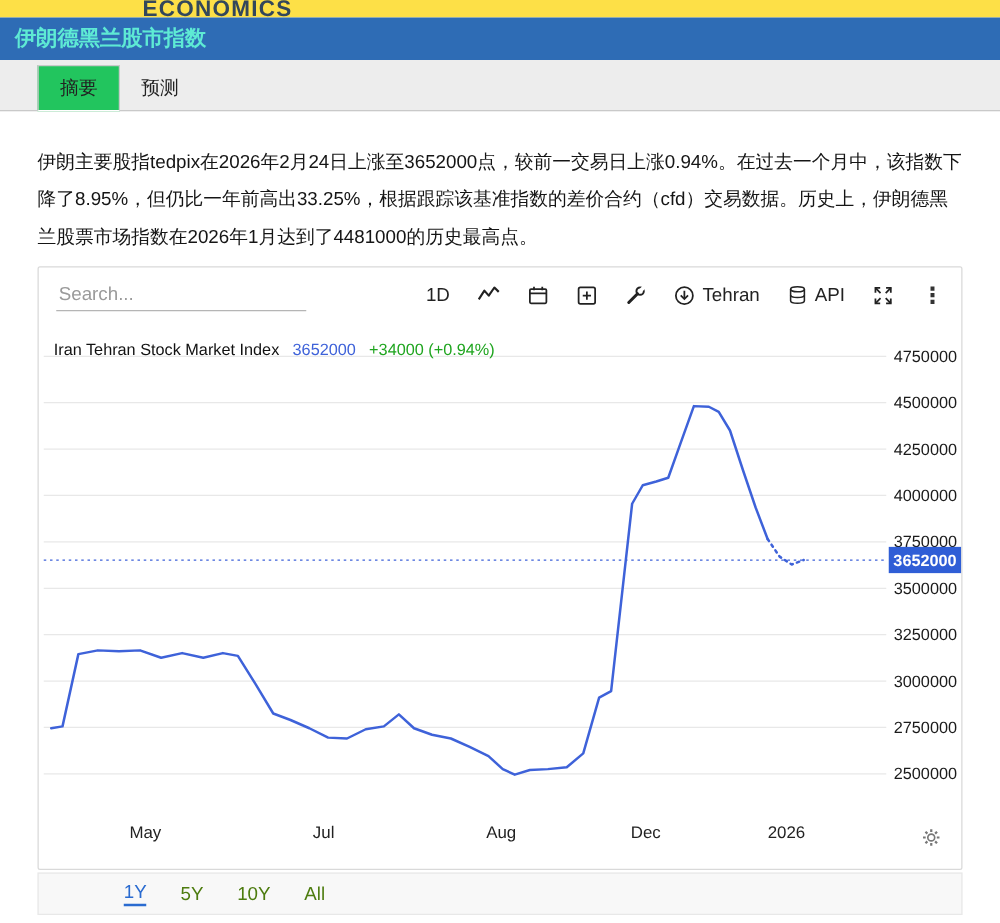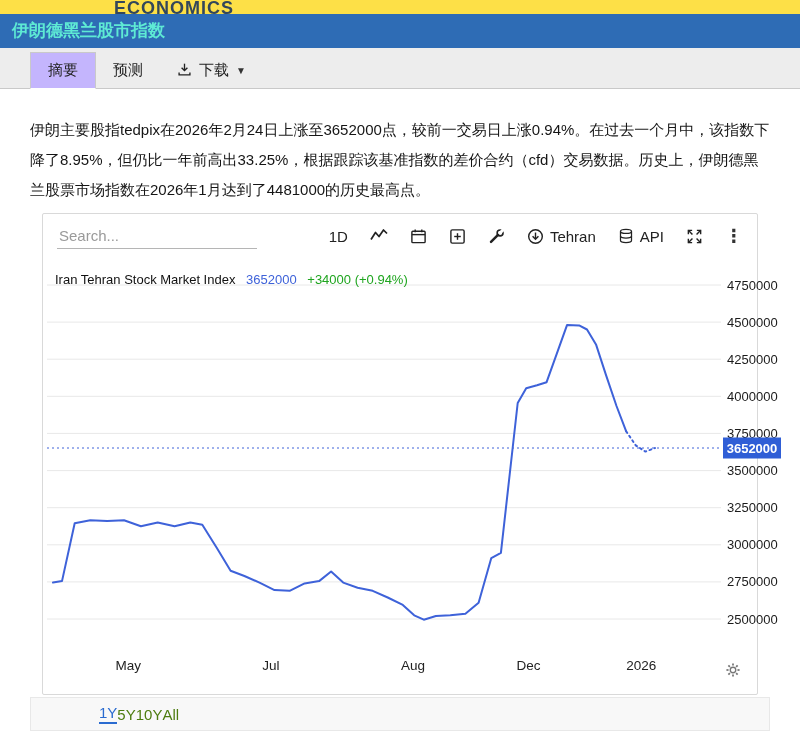--- a/index.html
+++ b/index.html
@@ -15,43 +15,43 @@
   .logo-strip{height:14px;overflow:hidden;background:#fde047}
   .logo-text{display:inline-block;margin:-7px 0 0 114px;font-weight:bold;font-size:18px;
     letter-spacing:1px;color:#33475b;line-height:20px}
   
   .title-bar{background:var(--header-bg);padding:7px 12px}
   .title-bar h1{margin:0;font-size:17px;font-weight:bold;color:#5eead4;line-height:20px}
   
   .tab-strip{background:#ededed;border-bottom:1px solid #c9c9c9;display:flex;
     align-items:flex-end;padding:7px 0 0 30px;height:41px}
   .tab{padding:8px 17px;font-size:15px;color:#222;cursor:pointer;display:flex;align-items:center;gap:7px}
-  .tab.active{background:#c4b5fd;border:1px solid #c9c9c9;border-bottom:1px solid #fff;margin-bottom:-1px}
+  .tab.active{background:#22c55e;border:1px solid #c9c9c9;border-bottom:1px solid #fff;margin-bottom:-1px}
   .tab .caret{font-size:10px;color:#333}
   
   .summary{margin:26px 30px 8px;font-size:15px;line-height:30px;color:#151515}
   
-  .panel{margin:0 42px;border:1px solid #d9d9d9;border-radius:2px;background:#fff}
+  .panel{margin:0 30px;border:1px solid #d9d9d9;border-radius:2px;background:#fff}
   .toolbar{display:flex;align-items:center;height:44px;padding:0 14px}
   .search{width:200px;border:none;border-bottom:1px solid #b5b5b5;font-size:15px;padding:4px 2px;
     color:#333;outline:none;background:transparent;font-family:inherit}
   .search::placeholder{color:#9a9a9a}
   .tools{margin-left:auto;display:flex;align-items:center;gap:22px}
   .tool{background:none;border:none;padding:0;margin:0;cursor:pointer;display:flex;align-items:center;
     gap:6px;font-size:15px;color:#222;font-family:inherit;line-height:1}
   .tool svg{display:block}
   .kebab{font-size:18px;font-weight:bold;color:#333}
   .chart-wrap{position:relative}
   .chart-title{position:absolute;left:12px;top:14px;font-size:13px;color:#111;white-space:nowrap}
   .chart-title .val{color:var(--line);margin-left:7px}
   .chart-title .chg{color:var(--green);margin-left:7px}
   .gear{position:absolute;right:16px;bottom:12px;cursor:pointer}
   
   .range-bar{margin:2px 30px 0;background:#f8f8f8;border:1px solid #e8e8e8;height:34px;
-    display:flex;align-items:center;padding-left:68px;font-size:15px}
+    display:flex;align-items:center;gap:27px;padding-left:68px;font-size:15px}
   .range{color:#4d7c0f;text-decoration:none;cursor:pointer}
   .range.active{color:var(--accent);border-bottom:2px solid var(--accent);padding-bottom:1px}
 </style>
 </head>
 <body>
 
 <div>
 
   <div class="logo-strip">
     <span class="logo-text">ECONOMICS</span>
@@ -60,33 +60,20 @@
   <div class="title-bar">
     <h1>伊朗德黑兰股市指数</h1>
   </div>
 
   <div class="tab-strip">
     <div class="tab active">
       <span>摘要</span>
     </div>
     <div class="tab">
       <span>预测</span>
-    </div>
-    <div class="tab">
-      <span>
-        <svg viewBox="0 0 18 18" width="15" height="15">
-            <g fill="none" stroke="#222" stroke-width="1.6">
-          <line x1="9" y1="2" x2="9" y2="10"></line>
-              <polyline points="5.5,6.8 9,10.3 12.5,6.8"></polyline>
-          <path d="M2.5 12.5 v3 h13 v-3"></path>
-            </g>
-          </svg>
-      </span>
-      <span>下载</span>
-      <span class="caret">▼</span>
     </div>
   </div>
 
   <p class="summary">伊朗主要股指tedpix在2026年2月24日上涨至3652000点，较前一交易日上涨0.94%。在过去一个月中，该指数下降了8.95%，但仍比一年前高出33.25%，根据跟踪该基准指数的差价合约（cfd）交易数据。历史上，伊朗德黑兰股票市场指数在2026年1月达到了4481000的历史最高点。</p>
 
   <div class="panel">
     <div class="toolbar">
       <input class="search" type="text" placeholder="Search..." style="">
       <div class="tools">
         <button class="tool">1D</button>

